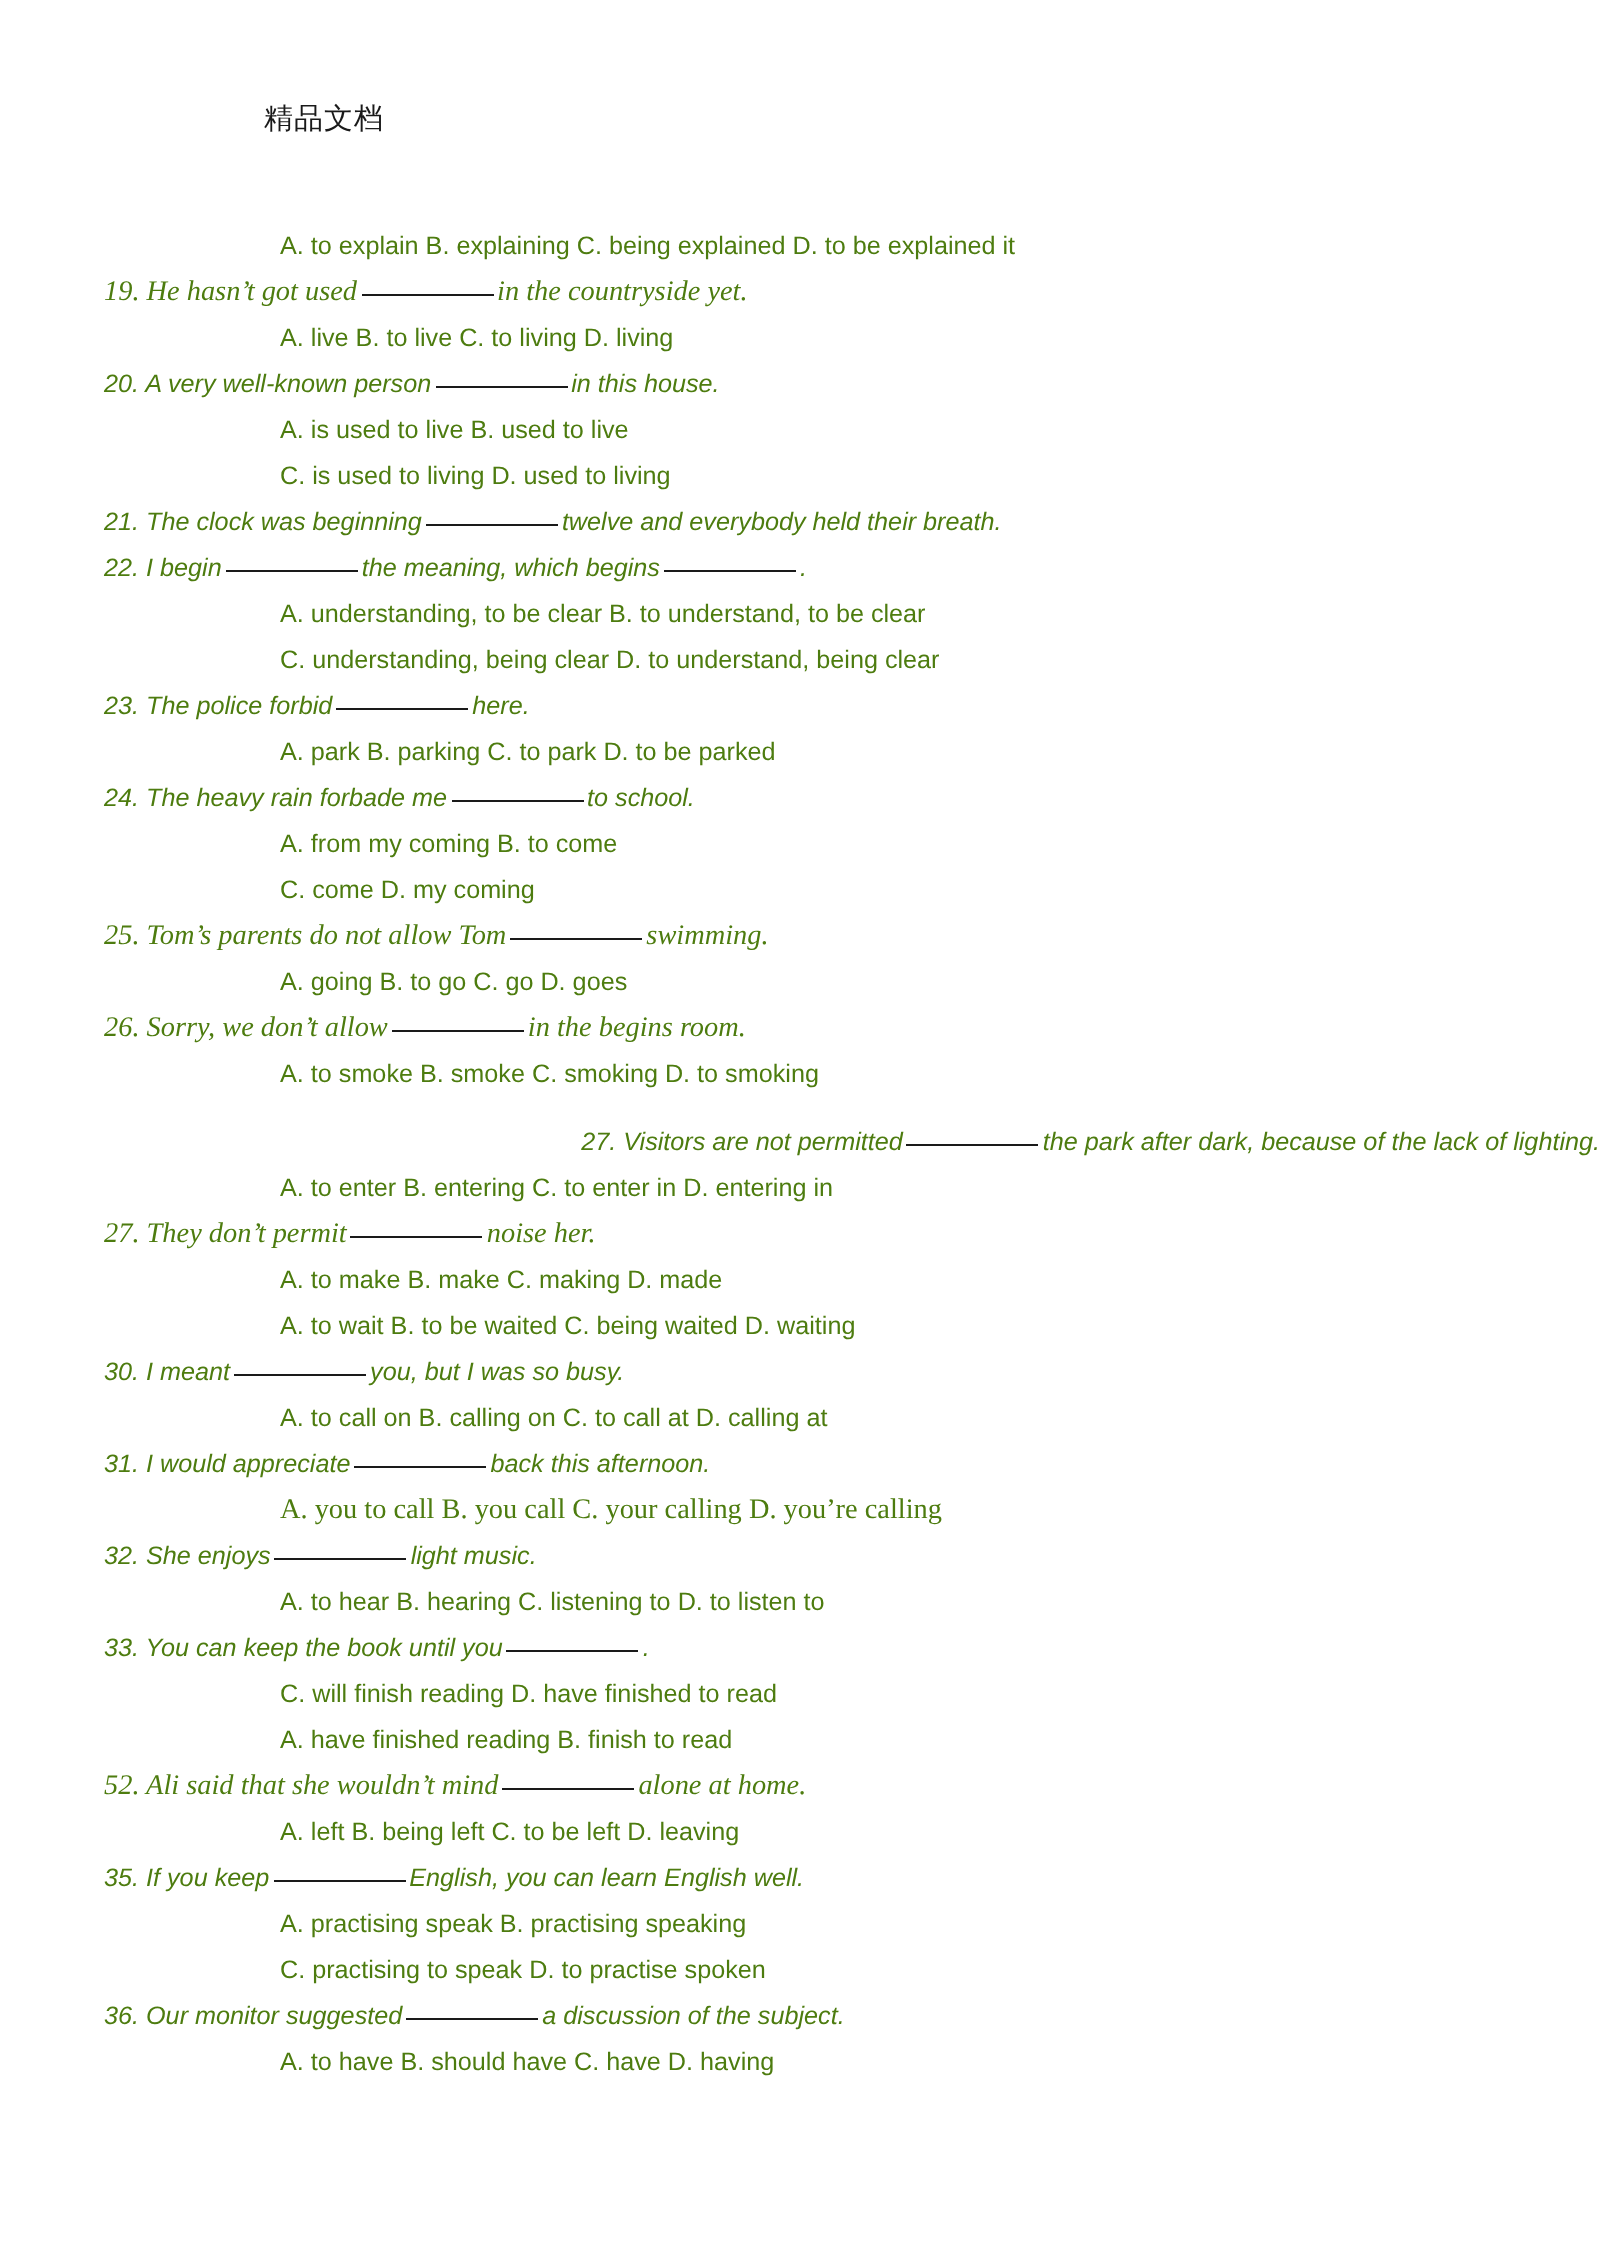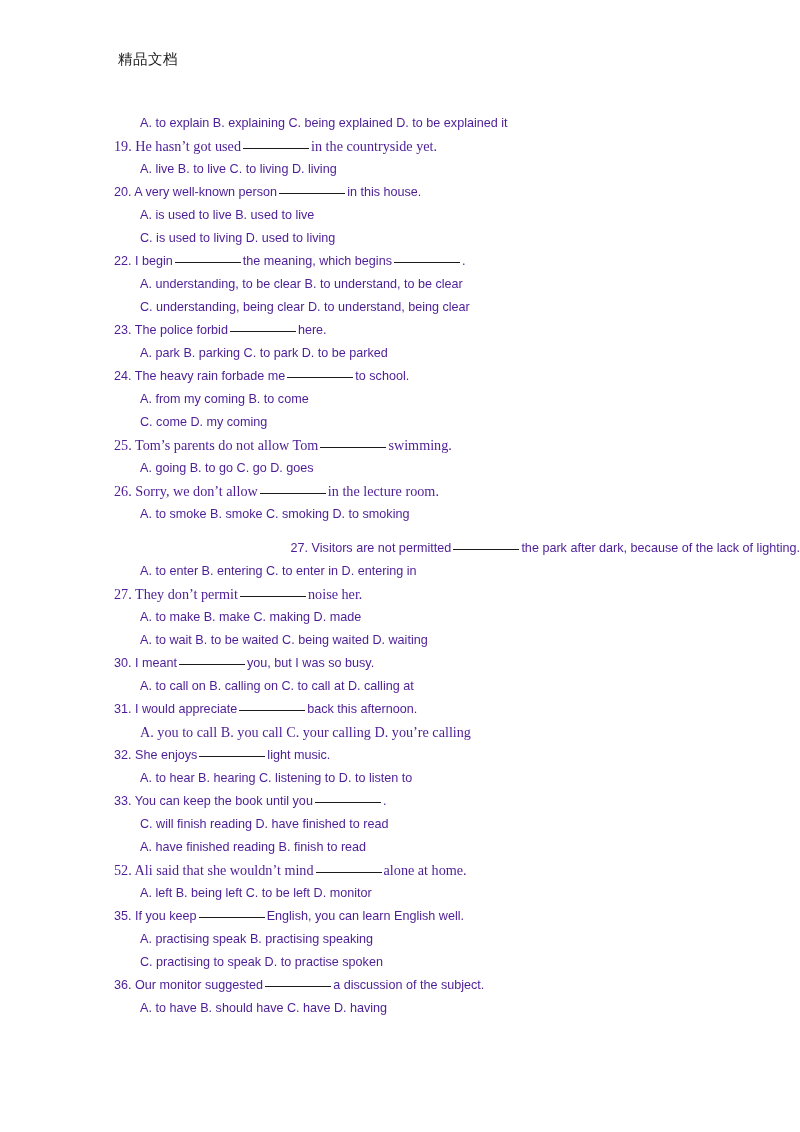--- a/index.html
+++ b/index.html
@@ -17,44 +17,44 @@
   }
   .page {
     position: absolute;
     left: 0; top: 0;
     width: 800px;
     height: 1132px;
     overflow: hidden;
   }
   .watermark {
     position: absolute;
-    left: 118px;
+    left: 132px;
     top: 50px;
     font-family: "DejaVu Sans", sans-serif;
     font-size: 14.5px;
     letter-spacing: 0.5px;
     color: #1a1a1a;
     white-space: nowrap;
   }
   .body-block {
     position: absolute;
     left: 0;
     top: 112px;
     width: 800px;
   }
   .line {
     position: relative;
     height: 23px;
     line-height: 23px;
     font-size: 12.6px;
     white-space: nowrap;
-    color: #4c1d95;
+    color: #4d7c0f;
   }
   
-  .ind-q     { padding-left: 114px; }
+  .ind-q     { padding-left: 52px; font-style: italic; }
   .ind-opt   { padding-left: 140px; }
   .gap-above { margin-top: 11px; text-align: right; }
 
   
   .serif {
     font-family: "Liberation Serif", serif;
     font-size: 14.2px;
   }
   .sans {
     font-family: "Liberation Sans", sans-serif;
@@ -77,48 +77,49 @@
 
   <div class="watermark">精品文档</div>
 
   <div class="body-block" id="question-list">
       <div class="line ind-opt sans">A. to explain    B. explaining C. being explained D. to be explained it</div>
       <div class="line ind-q serif"><span>19.</span> <span>He hasn’t got used</span><span class="blank"></span><span>in the countryside yet.</span></div>
       <div class="line ind-opt sans">A. live      B. to live    C. to living     D. living</div>
       <div class="line ind-q sans"><span>20.</span> <span>A very well-known person</span><span class="blank"></span><span>in this house.</span></div>
       <div class="line ind-opt sans">A. is used to live        B. used to live</div>
       <div class="line ind-opt sans">C. is used to living      D. used to living</div>
+      <div class="line ind-q sans"><span>21.</span> <span>The clock was beginning</span><span class="blank"></span><span>twelve and everybody held their breath.</span></div>
       <div class="line ind-q sans"><span>22.</span> <span>I begin</span><span class="blank"></span><span>the meaning, which begins</span><span class="blank"></span><span>.</span></div>
       <div class="line ind-opt sans">A. understanding, to be clear    B. to understand, to be clear</div>
       <div class="line ind-opt sans">C. understanding, being clear   D. to understand, being clear</div>
       <div class="line ind-q sans"><span>23.</span> <span>The police forbid</span><span class="blank"></span><span>here.</span></div>
       <div class="line ind-opt sans">A. park     B. parking  C. to park    D. to be parked</div>
       <div class="line ind-q sans"><span>24.</span> <span>The heavy rain forbade me</span><span class="blank"></span><span>to school.</span></div>
       <div class="line ind-opt sans">A. from my coming      B. to come</div>
       <div class="line ind-opt sans">C. come           D. my coming</div>
       <div class="line ind-q serif"><span>25.</span> <span>Tom’s parents do not allow Tom</span><span class="blank"></span><span>swimming.</span></div>
       <div class="line ind-opt sans">A. going     B. to go     C. go      D. goes</div>
-      <div class="line ind-q serif"><span>26.</span> <span>Sorry, we don’t allow</span><span class="blank"></span><span>in the lecture room.</span></div>
+      <div class="line ind-q serif"><span>26.</span> <span>Sorry, we don’t allow</span><span class="blank"></span><span>in the begins room.</span></div>
       <div class="line ind-opt sans">A. to smoke   B. smoke   C. smoking    D. to smoking</div>
       <div class="line ind-q sans gap-above"><span>27.</span> <span>Visitors are not permitted</span><span class="blank"></span><span>the park after dark, because of the lack of lighting.</span></div>
       <div class="line ind-opt sans">A. to enter   B. entering   C. to enter in    D. entering in</div>
       <div class="line ind-q serif"><span>27.</span> <span>They don’t permit</span><span class="blank"></span><span>noise her.</span></div>
       <div class="line ind-opt sans">A. to make    B. make    C. making    D. made</div>
       <div class="line ind-opt sans">A. to wait   B. to be waited C. being waited   D. waiting</div>
       <div class="line ind-q sans"><span>30.</span> <span>I meant</span><span class="blank"></span><span>you, but I was so busy.</span></div>
       <div class="line ind-opt sans">A. to call on  B. calling on  C. to call at   D. calling at</div>
       <div class="line ind-q sans"><span>31.</span> <span>I would appreciate</span><span class="blank"></span><span>back this afternoon.</span></div>
       <div class="line ind-opt serif">A. you to call   B. you call   C. your calling    D. you’re calling</div>
       <div class="line ind-q sans"><span>32.</span> <span>She enjoys</span><span class="blank"></span><span>light music.</span></div>
       <div class="line ind-opt sans">A. to hear    B. hearing   C. listening to    D. to listen to</div>
       <div class="line ind-q sans"><span>33.</span> <span>You can keep the book until you</span><span class="blank"></span><span>.</span></div>
       <div class="line ind-opt sans">C. will finish reading      D. have finished to read</div>
       <div class="line ind-opt sans">A. have finished reading      B. finish to read</div>
       <div class="line ind-q serif"><span>52.</span> <span>Ali said that she wouldn’t mind</span><span class="blank"></span><span>alone at home.</span></div>
-      <div class="line ind-opt sans">A. left    B. being left   C. to be left   D. monitor</div>
+      <div class="line ind-opt sans">A. left    B. being left   C. to be left   D. leaving</div>
       <div class="line ind-q sans"><span>35.</span> <span>If you keep</span><span class="blank"></span><span>English, you can learn English well.</span></div>
       <div class="line ind-opt sans">A. practising speak      B. practising speaking</div>
       <div class="line ind-opt sans">C. practising to speak     D. to practise spoken</div>
       <div class="line ind-q sans"><span>36.</span> <span>Our monitor suggested</span><span class="blank"></span><span>a discussion of the subject.</span></div>
       <div class="line ind-opt sans">A. to have    B. should have   C. have     D. having</div>
     </div>
 
 </div>
 
 </body></html>

